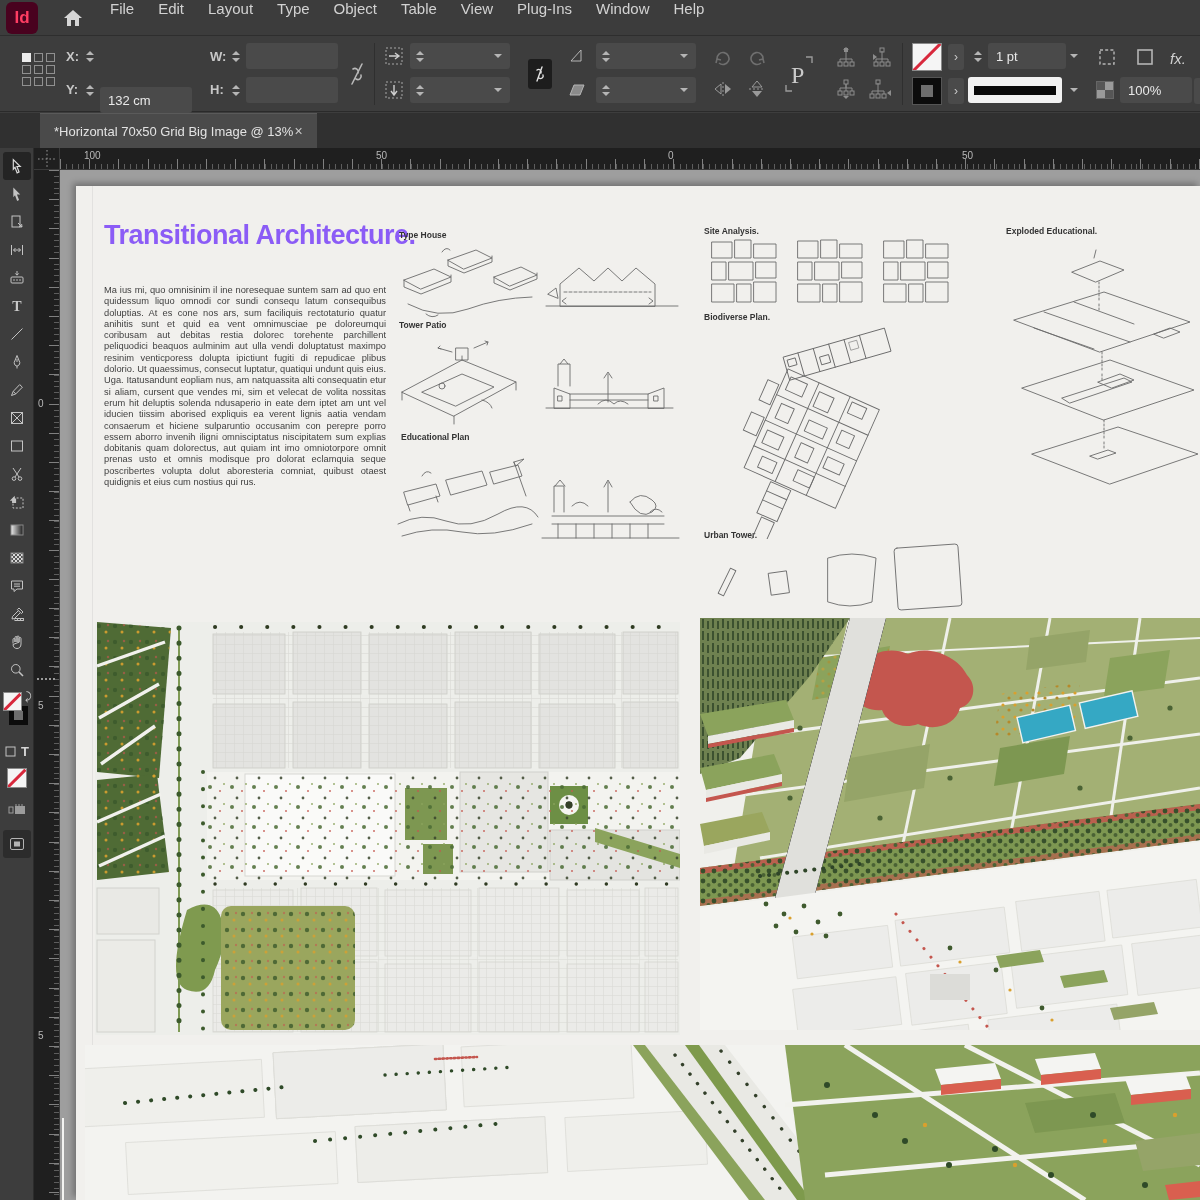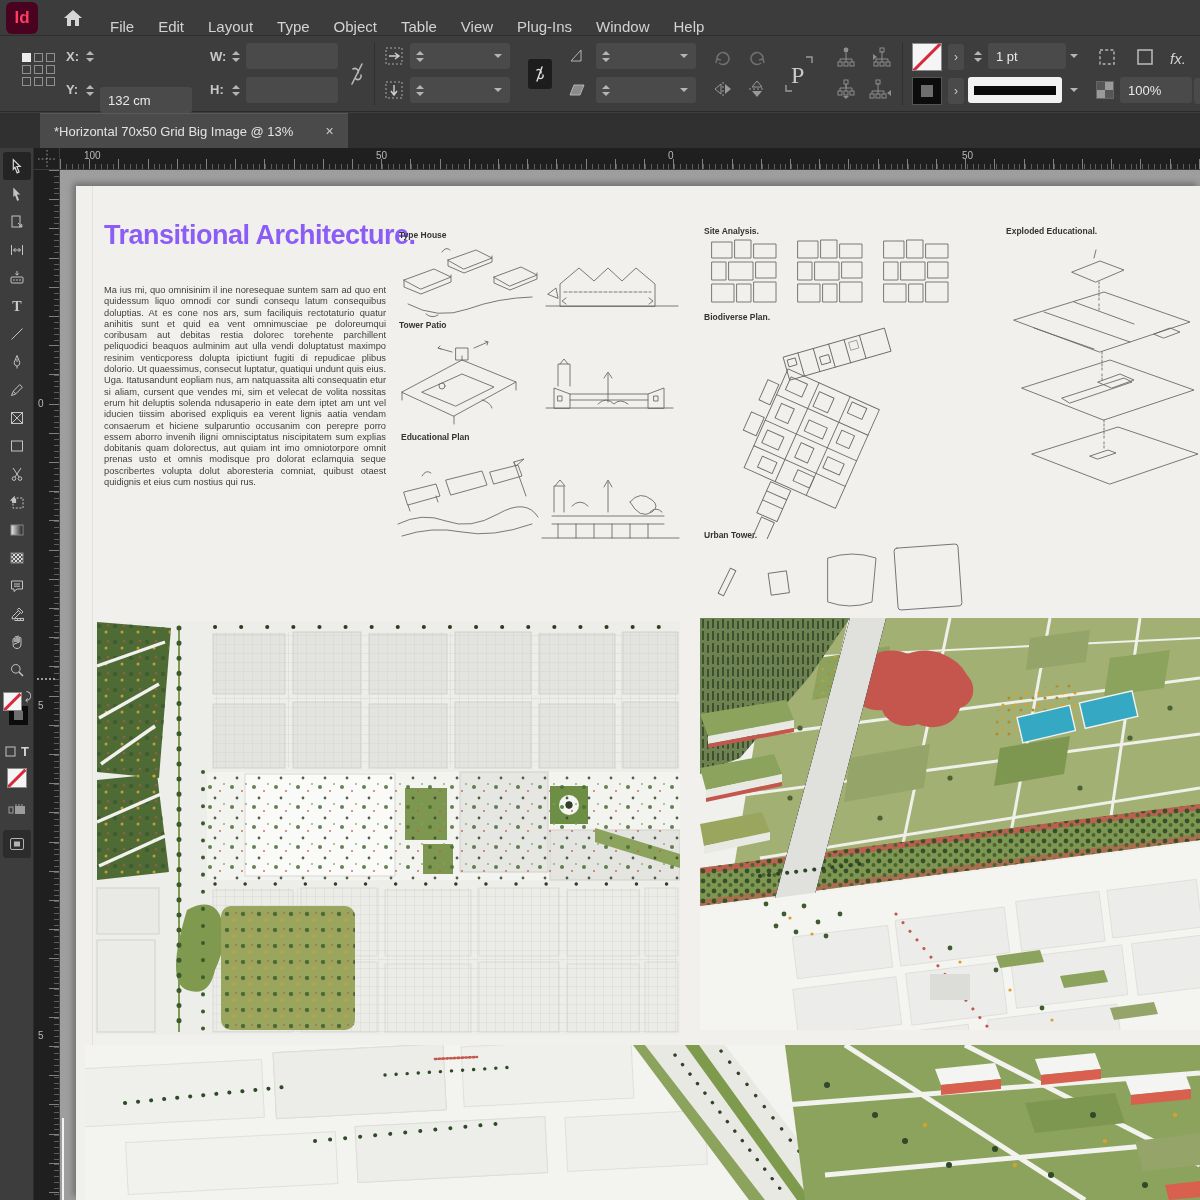--- a/index.html
+++ b/index.html
@@ -8,21 +8,21 @@
   .app{position:relative;width:1200px;height:1200px;background:#3d3d3d;}
   .abs{position:absolute;}
 
   
   .menubar{position:absolute;left:0;top:0;width:1200px;height:36px;background:#3c3c3c;
     display:flex;align-items:center;border-bottom:1px solid #2e2e2e;}
   .id-logo{position:absolute;left:6px;top:2px;width:32px;height:32px;border-radius:6px;
     background:#49021f;color:#ff3d63;font-weight:bold;font-size:17px;
     display:flex;align-items:center;justify-content:center;}
   .home-btn{position:absolute;left:60px;top:6px;width:26px;height:24px;display:flex;align-items:center;justify-content:center;}
-  .menu-items{position:absolute;left:110px;top:0;height:52px;display:flex;align-items:center;gap:24px;
+  .menu-items{position:absolute;left:110px;top:0;height:52px;display:flex;align-items:flex-start;gap:24px;
     color:#d2d2d2;font-size:15px;}
   .menu-items span{cursor:default;}
 
   
   .controlbar{position:absolute;left:0;top:37px;width:1200px;height:75px;background:#3d3d3d;
     border-bottom:1px solid #2a2a2a;color:#cfcfcf;font-size:13px;}
   .refgrid{position:absolute;left:22px;top:16px;display:grid;grid-template-columns:repeat(3,9px);
     grid-template-rows:repeat(3,9px);gap:3px;}
   .refgrid i{border:1.5px solid #909090;background:transparent;}
   .refgrid i.sel{background:#ececec;border-color:#ececec;}
@@ -46,21 +46,21 @@
   .mini-arrow{position:absolute;width:16px;height:26px;background:#4a4a4a;border-radius:3px;
     color:#c9c9c9;display:flex;align-items:center;justify-content:center;font-size:12px;}
   .stroke-type{position:absolute;background:#f2f2f2;border-radius:3px;display:flex;align-items:center;padding:0 6px;}
   .stroke-type i{display:block;width:100%;height:9px;background:#0a0a0a;}
   .fx{font-style:italic;font-size:15px;color:#d0d0d0;}
   .checker{background:conic-gradient(#9a9a9a 0 25%,#565656 0 50%,#9a9a9a 0 75%,#565656 0);}
 
   
   .tabbar{position:absolute;left:0;top:113px;width:1200px;height:35px;background:#303030;}
   .doc-tab{position:absolute;left:40px;top:0;height:35px;background:#4a4a4a;border-top:1px solid #5a5a5a;
-    display:flex;align-items:center;padding:0 14px;color:#e3e3e3;font-size:13px;gap:32px;}
+    display:flex;align-items:center;padding:0 14px;color:#e3e3e3;font-size:13px;gap:1px;}
   .doc-tab .close{color:#cacaca;font-size:14px;cursor:pointer;}
 
   
   .workspace{position:absolute;left:0;top:148px;width:1200px;height:1052px;background:#9e9e9e;}
 
   
   .toolbar{position:absolute;left:0;top:0;width:34px;height:1052px;background:#3d3d3d;
     border-right:1px solid #2c2c2c;display:flex;flex-direction:column;align-items:center;padding-top:4px;}
   .tool{width:28px;height:28px;display:flex;align-items:center;justify-content:center;border-radius:3px;flex:0 0 auto;}
   .tool.active{background:#242424;}

